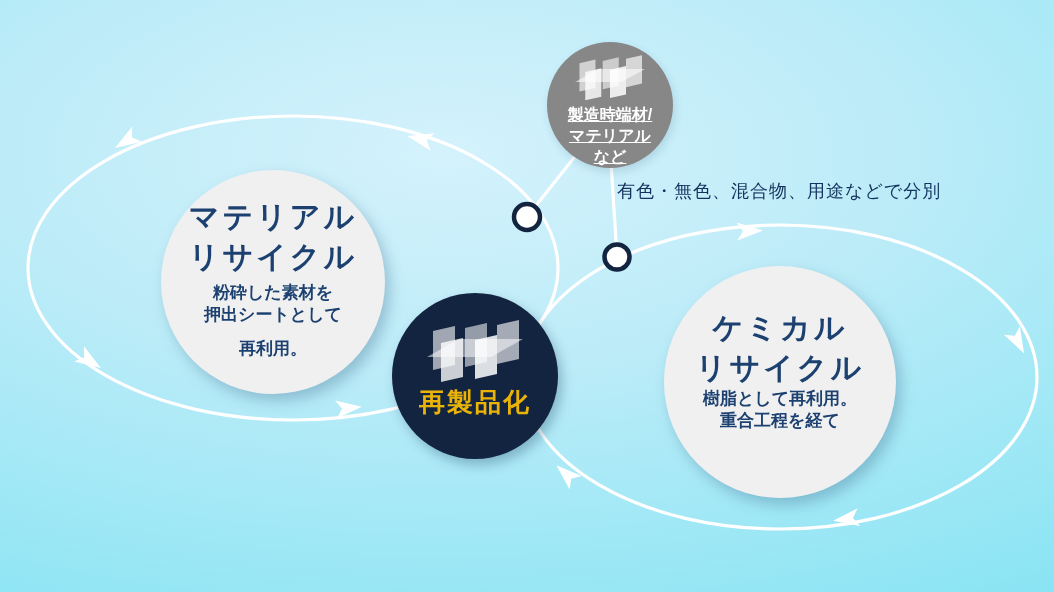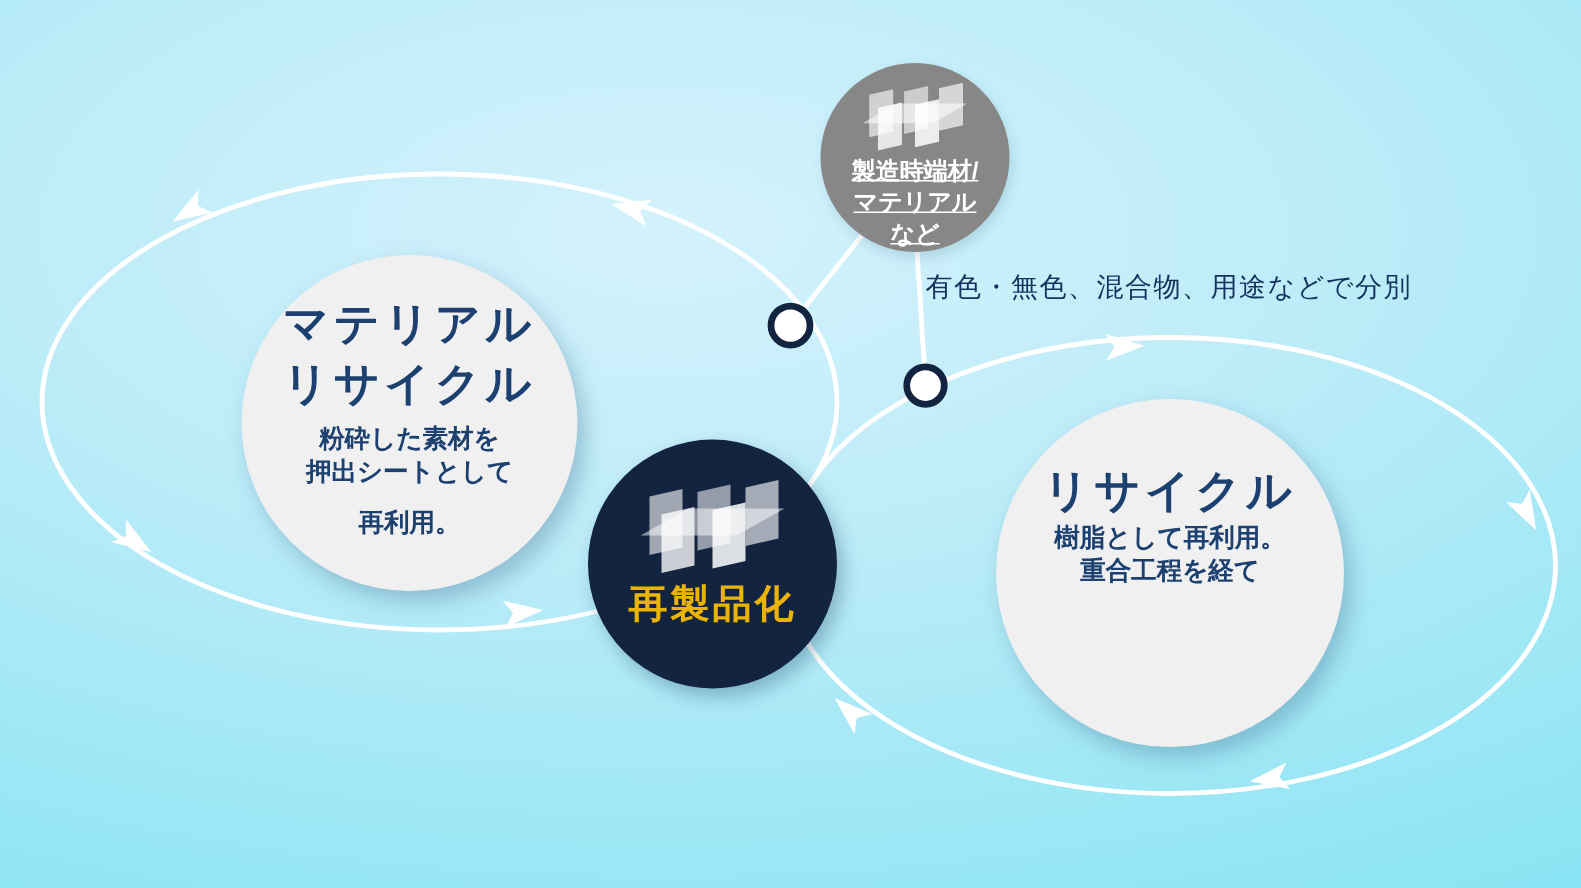--- a/index.html
+++ b/index.html
@@ -110,18 +110,19 @@
         <polygon points="40,11 62,6 62,45 40,50" opacity="0.55"></polygon>
         <polygon points="72,8 94,3 94,42 72,47" opacity="0.62"></polygon>
         <polygon points="16,26 38,21 38,60 16,65" opacity="0.78"></polygon>
         <polygon points="50,23 72,18 72,57 50,62" opacity="0.85"></polygon>
       </g>
     </svg>
     <div class="lbl">再製品化</div>
   </div>
 
   <div class="bubble white-circle chemical">
+    <div class="ttl">ケミカル</div>
     <div class="ttl">リサイクル</div>
     <div class="dsc" style="margin-top:0;">樹脂として再利用。</div>
     <div class="dsc" style="margin-top:0;">重合工程を経て</div>
   </div>
 
 </div>
 
 </body></html>

